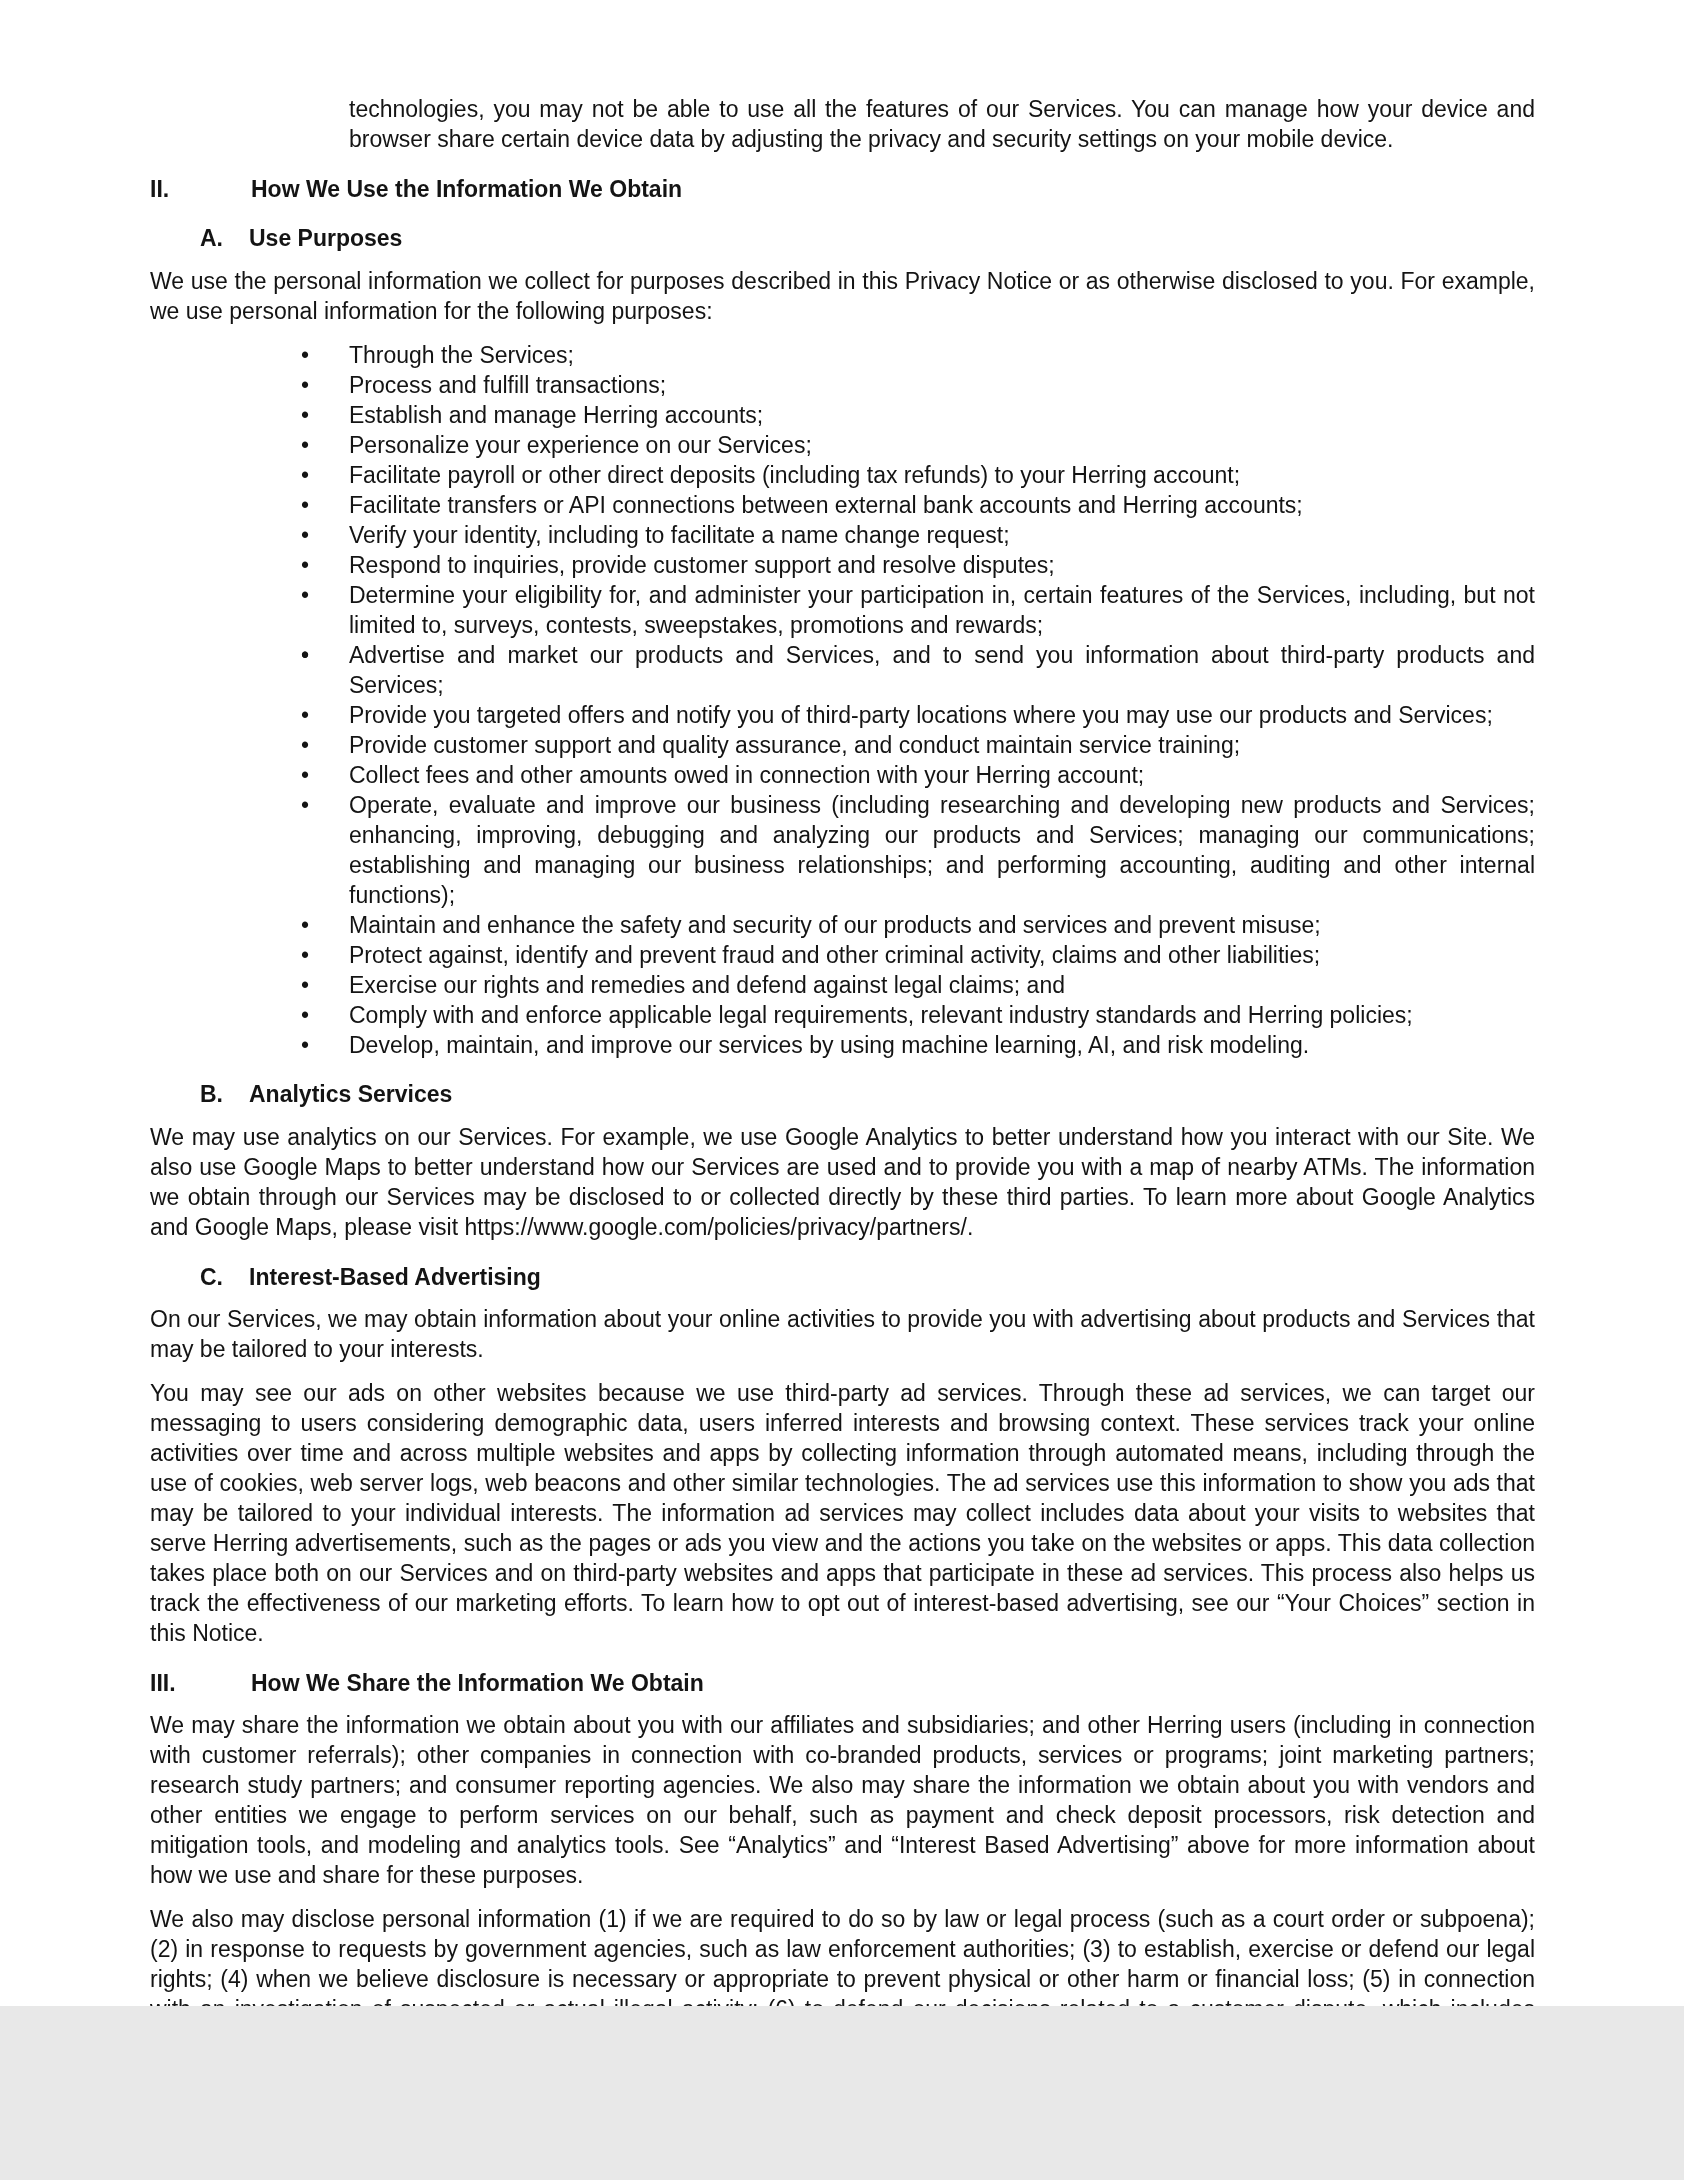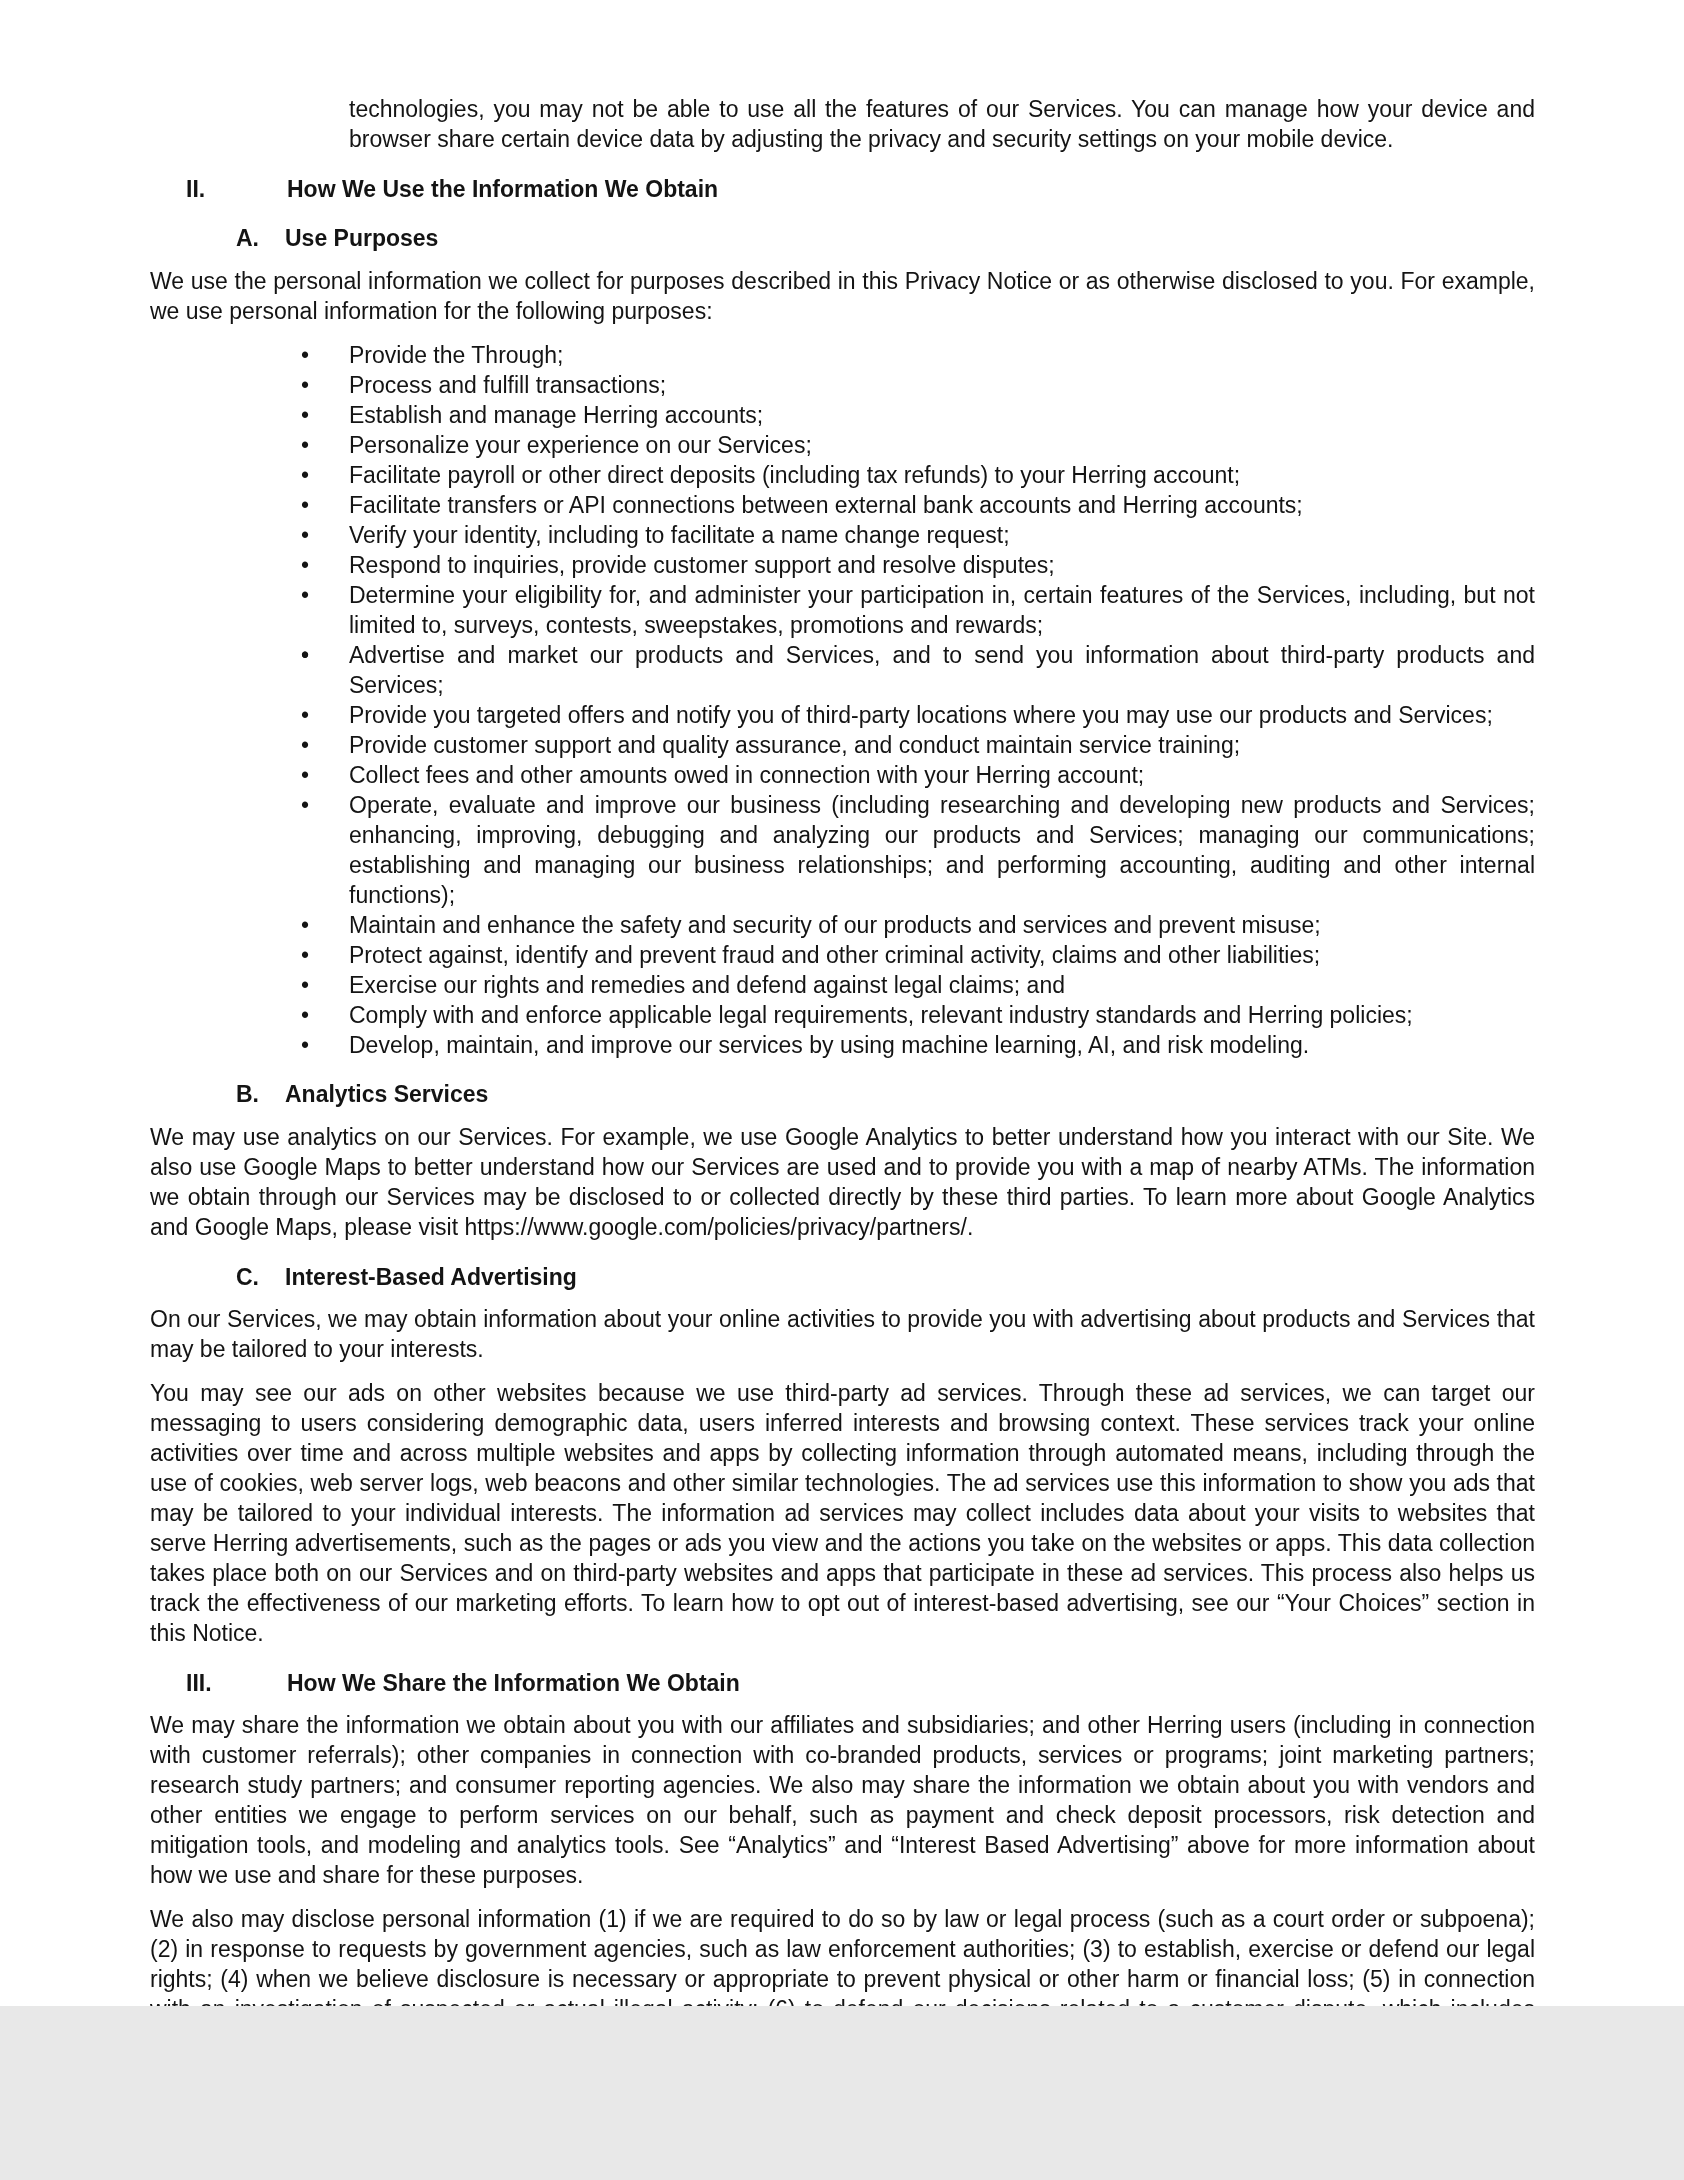--- a/index.html
+++ b/index.html
@@ -24,21 +24,21 @@
   p.indented {
     margin: 0 0 13.6px 0;
     padding-left: 199px;
     text-align: justify;
   }
   .heading {
     display: flex;
     font-weight: bold;
     margin: 19.6px 0 12.8px 0;
   }
-  .heading .num      { flex: 0 0 101px; margin-left: 36px; }
+  .heading .num      { flex: 0 0 101px; }
   .heading.sub       { padding-left: 50px; }
   .heading.sub .num  { flex: 0 0 49px; }
   .ul { margin: 0 0 13.6px 0; }
   .li {
     position: relative;
     padding-left: 199px;
     text-align: justify;
   }
   .li .dot {
     position: absolute;
@@ -60,21 +60,21 @@
   </div>
 
   <div class="heading sub">
     <span class="num">A.</span>
     <span class="ttl">Use Purposes</span>
   </div>
 
   <p class="body">We use the personal information we collect for purposes described in this Privacy Notice or as otherwise disclosed to you. For example, we use personal information for the following purposes:</p>
 
   <div class="ul">
-    <div class="li"><span class="dot">•</span><span>Provide the Through;</span></div>
+    <div class="li"><span class="dot">•</span><span>Through the Services;</span></div>
     <div class="li"><span class="dot">•</span><span>Process and fulfill transactions;</span></div>
     <div class="li"><span class="dot">•</span><span>Establish and manage Herring accounts;</span></div>
     <div class="li"><span class="dot">•</span><span>Personalize your experience on our Services;</span></div>
     <div class="li"><span class="dot">•</span><span>Facilitate payroll or other direct deposits (including tax refunds) to your Herring account;</span></div>
     <div class="li"><span class="dot">•</span><span>Facilitate transfers or API connections between external bank accounts and Herring accounts;</span></div>
     <div class="li"><span class="dot">•</span><span>Verify your identity, including to facilitate a name change request;</span></div>
     <div class="li"><span class="dot">•</span><span>Respond to inquiries, provide customer support and resolve disputes;</span></div>
     <div class="li"><span class="dot">•</span><span>Determine your eligibility for, and administer your participation in, certain features of the Services, including, but not limited to, surveys, contests, sweepstakes, promotions and rewards;</span></div>
     <div class="li"><span class="dot">•</span></div>
     <div class="li"><span class="dot">•</span><span>Advertise and market our products and Services, and to send you information about third-party products and Services;</span></div>

